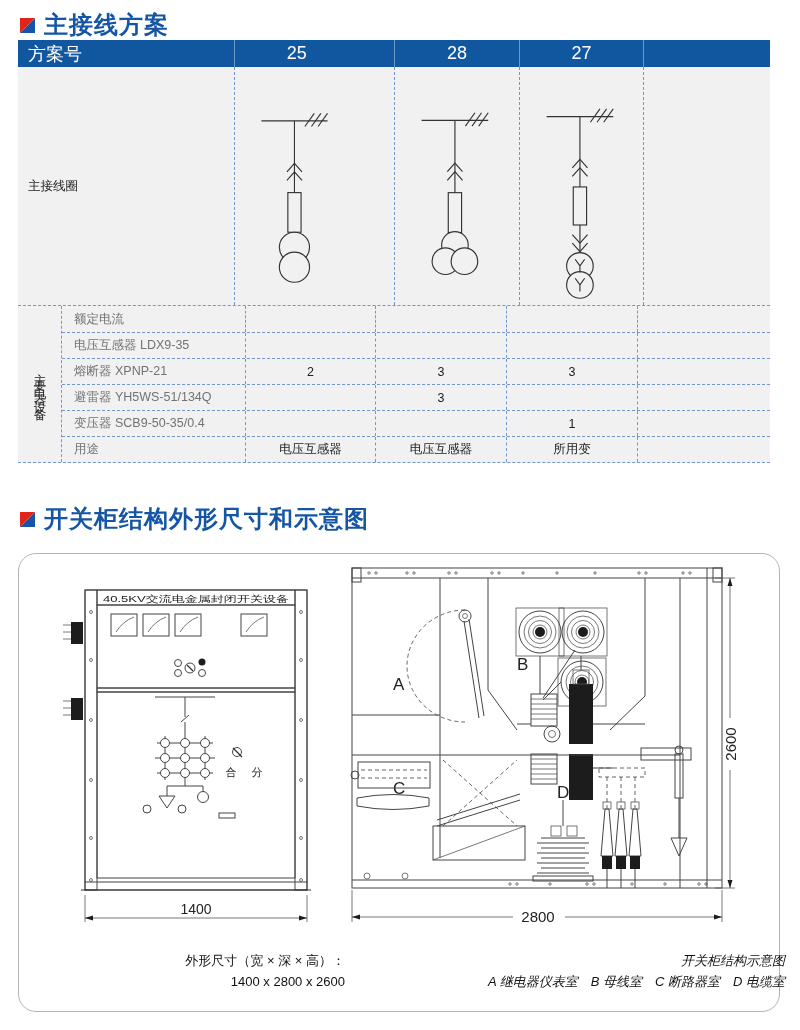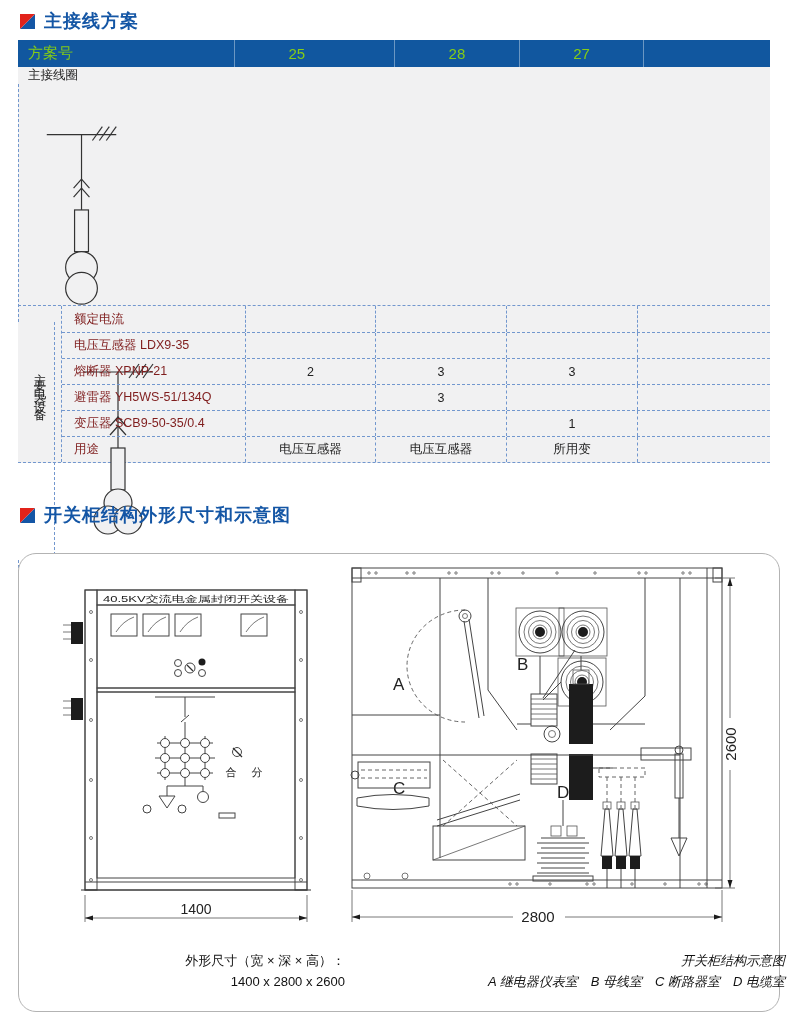--- a/index.html
+++ b/index.html
@@ -3,47 +3,47 @@
 <meta charset="utf-8">
 <style>
   html,body{margin:0;padding:0;}
   body{
     width:800px;height:1030px;position:relative;background:#ffffff;
     font-family:"Liberation Sans",sans-serif;color:#1a1a1a;
     -webkit-font-smoothing:antialiased;
   }
   
   .sec-title{position:absolute;left:20px;display:flex;align-items:center;gap:9px;
-    color:#1456a5;font-size:18px;font-weight:bold;letter-spacing:1px;}
+    color:#1456a5;font-size:24px;font-weight:bold;letter-spacing:1px;}
   .sq-icon{width:15px;height:15px;position:relative;flex:0 0 auto;}
   .sq-icon .tri-a{position:absolute;left:0;top:0;width:0;height:0;
     border-top:15px solid #e2231a;border-right:15px solid transparent;}
   .sq-icon .tri-b{position:absolute;left:0;top:0;width:0;height:0;
     border-bottom:15px solid #1456a5;border-left:15px solid transparent;}
   
   .scheme-table{position:absolute;left:18px;top:40px;width:752px;font-size:12.5px;}
-  .thead{display:flex;height:27px;background:#11579f;color:#84cc16;font-size:15px;}
+  .thead{display:flex;height:27px;background:#11579f;color:#ffffff;font-size:18px;}
   .th{display:flex;align-items:center;justify-content:center;box-sizing:border-box;
     border-left:1px solid rgba(255,255,255,.38);}
   .th.first{border-left:none;justify-content:flex-start;padding-left:10px;}
   .w1{width:227px;} .w2{width:130px;} .w3{width:131px;margin-left:36px;} .w4{width:131px;} .w5{width:133px;}
   .tbody{background:#f1f1f2;}
-  .diagram-row{display:flex;height:238px;border-bottom:1px dashed #7297ce;flex-direction:column;}
+  .diagram-row{display:flex;height:238px;border-bottom:1px dashed #7297ce;}
   .d-cell{box-sizing:border-box;border-left:1px dashed #7297ce;}
   .d-cell.first{border-left:none;display:flex;align-items:center;padding-left:10px;color:#222;}
   .d-cell svg{display:block;width:100%;height:238px;}
   .equip{display:flex;border-bottom:1px dashed #7297ce;}
   .group-cell{width:44px;border-right:1px dashed #7297ce;display:flex;
     align-items:center;justify-content:center;box-sizing:border-box;}
   .group-text{writing-mode:vertical-rl;text-orientation:upright;letter-spacing:7px;
     font-size:12.5px;color:#222;}
   .equip-grid{display:flex;flex-direction:column;width:708px;}
   .erow{display:flex;height:26px;box-sizing:border-box;}
   .erow + .erow{border-top:1px dashed #7297ce;}
-  .lbl{width:183px;display:flex;align-items:center;padding-left:12px;box-sizing:border-box;color:#7f1d1d;}
+  .lbl{width:183px;display:flex;align-items:center;padding-left:12px;box-sizing:border-box;color:#737373;}
   .val{display:flex;align-items:center;justify-content:center;box-sizing:border-box;
     border-left:1px dashed #7297ce;color:#222;}
   .v2{width:130px;} .v3{width:131px;} .v4{width:131px;} .v5{width:133px;}
   
   .structure-box{position:absolute;left:18px;top:553px;width:762px;height:459px;
     border:1px solid #b3b3b3;border-radius:18px;box-sizing:border-box;background:#fff;}
   .drawing{position:absolute;}
   .caption{position:absolute;text-align:right;font-size:13px;color:#111;line-height:21px;}
   .cap-left{left:45px;top:950px;width:300px;}
   .cap-right{left:375px;top:950px;width:410px;font-style:italic;}

